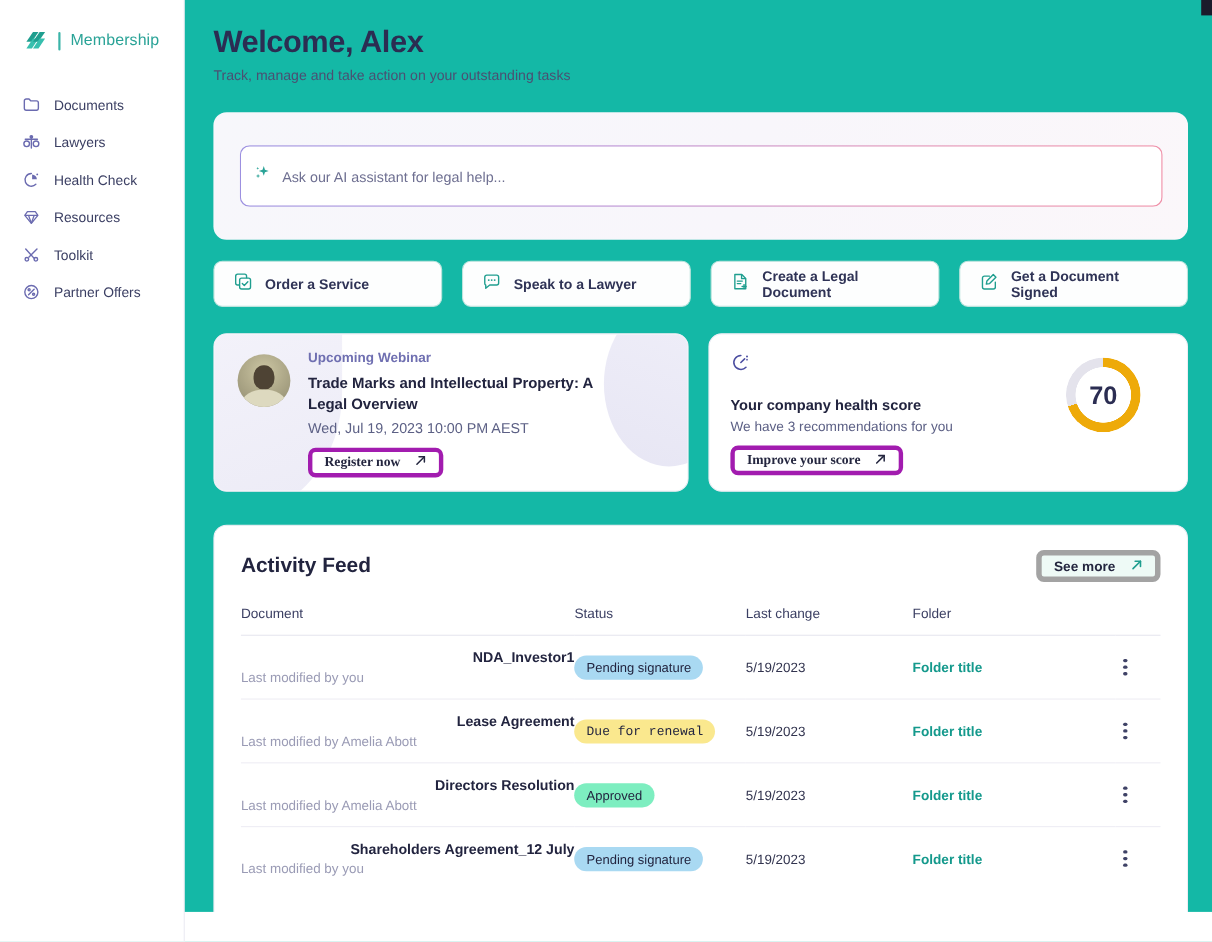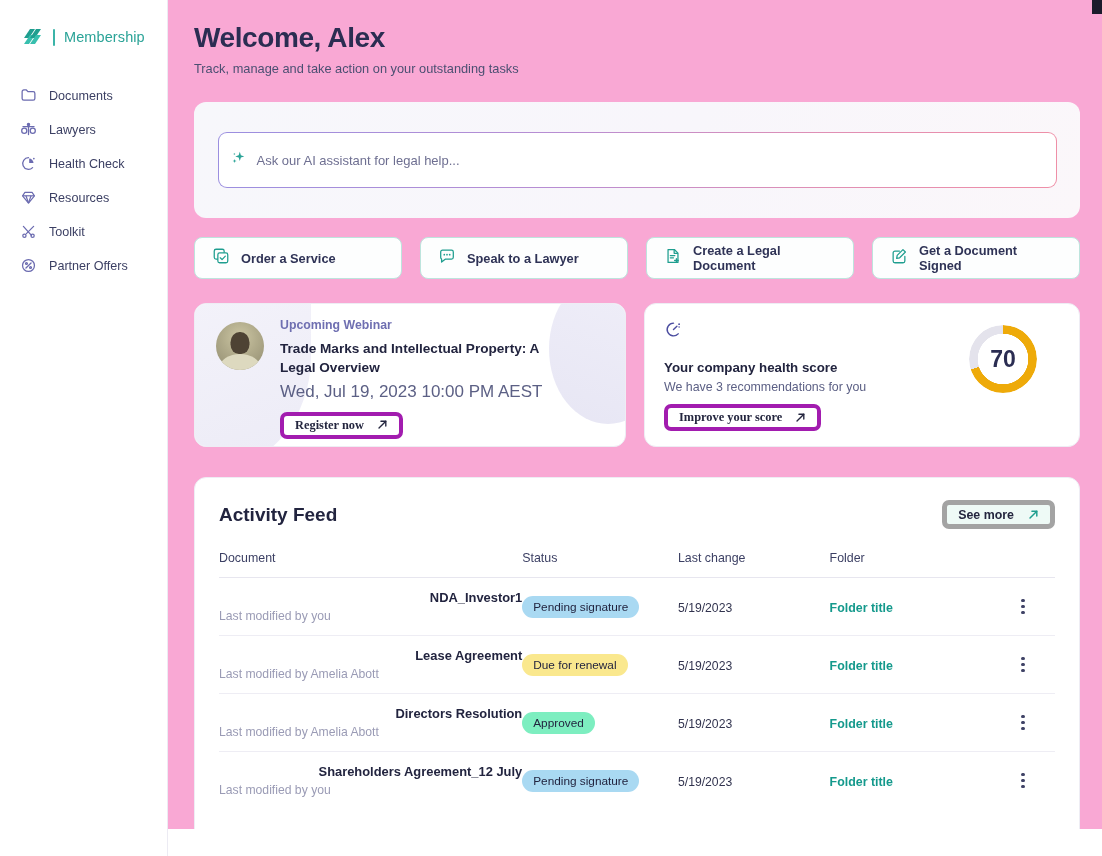--- a/index.html
+++ b/index.html
@@ -35,21 +35,21 @@
     height: 31px; padding: 0 10px; margin-bottom: 3px;
     border-radius: 7px; cursor: pointer;
   }
   .nav-item.active { background: #e4f6f3; }
   .nav-label { font-size: 12.6px; color: #3b3f63; }
   .nav-item.active .nav-label { color: #2f3356; }
   .nav-ico { width: 17px; height: 17px; flex: 0 0 17px; display:flex; align-items:center; justify-content:center;}
   .nav-ico svg { display: block; }
 
   
-  .main { flex: 1; height: 829px; padding: 22px 22px 0 26px; background: #f9a8d4; overflow: hidden; }
+  .main { flex: 1; height: 829px; padding: 22px 22px 0 26px; background: #14b8a6; overflow: hidden; }
   .page-title { font-size: 28px; font-weight: bold; color: #2b2d52; letter-spacing: -.4px; }
   .page-sub { font-size: 12.8px; color: #4b4f72; margin-top: 7px; }
 
   
   .ai-wrap {
     margin-top: 26px; height: 116px;
     background: linear-gradient(110deg,#f7f7fb 0%, #f8f6fb 55%, #fbf7fa 100%);
     border-radius: 12px;
     display: flex; align-items: center; justify-content: center;
   }
@@ -98,21 +98,21 @@
     position: absolute; left: 50%; top: 20%; transform: translateX(-50%);
     width: 19px; height: 22px; border-radius: 48% 48% 44% 44%; background: #4e4334;
   }
   .avatar .body {
     position: absolute; left: 50%; bottom: -9px; transform: translateX(-50%);
     width: 40px; height: 25px; border-radius: 50% 50% 0 0; background: #ddd9bf;
   }
   .webinar-body { position: relative; z-index: 2; padding: 14px 14px 0 16px; }
   .webinar-kicker { font-size: 12.3px; color: #6f6fb1; font-weight: 600; }
   .webinar-title { font-size: 13.6px; font-weight: bold; color: #22243f; line-height: 1.43; margin-top: 7px; max-width: 290px; }
-  .webinar-when { font-size: 17px; color: #5c6085; margin-top: 4px; }
+  .webinar-when { font-size: 13px; color: #5c6085; margin-top: 4px; }
   .ghost-btn {
     margin-top: 10px; height: 27px; border: 4px solid #a21caf; border-radius: 7px;
     background: #fff; display: inline-flex; align-items: center; gap: 13px;
     padding: 0 11px; cursor: pointer; font-family: Liberation Serif, serif;
   }
   .ghost-btn span.lbl { font-size: 12.4px; font-weight: bold; color: #24263f; }
 
   .health { flex: 1; height: 144px; padding: 15px 20px 0 19px; }
   .health-row { display: flex; justify-content: space-between; align-items: flex-start; }
   .health-left { padding-top: 1px; }
@@ -149,21 +149,21 @@
   table.feed-table tr:last-child td { border-bottom: none; }
   .col-doc { width: 296px; }
   .col-status { width: 152px; }
   .col-change { width: 148px; }
   .col-folder { width: 180px; }
   .col-menu { width: 40px; }
   .doc-name { font-size: 12.9px; font-weight: bold; color: #22243f; text-align: right; }
   .doc-meta { font-size: 12.2px; color: #9a9bb5; margin-top: 4px; }
   .badge { display: inline-block; font-size: 11.8px; color: #22243f; border-radius: 11px; padding: 4px 11px; }
   .badge.blue { background: #a9d9f2; }
-  .badge.yellow { background: #fae88e; }
+  .badge.yellow { background: #fae88e; font-family: Liberation Mono, monospace; }
   .badge.green { background: #7deec0; }
   .cell-date { font-size: 12.2px; color: #32344f; }
   .folder-link { font-size: 12.4px; font-weight: bold; color: #14998c; cursor: pointer; }
   .kebab { display: flex; flex-direction: column; gap: 3px; align-items: center; cursor: pointer; width: 18px; }
   .kebab i { width: 3.2px; height: 3.2px; border-radius: 50%; background: #3f4266; display: block; }
 </style>
 </head>
 <body>
 
 <div class="app">

